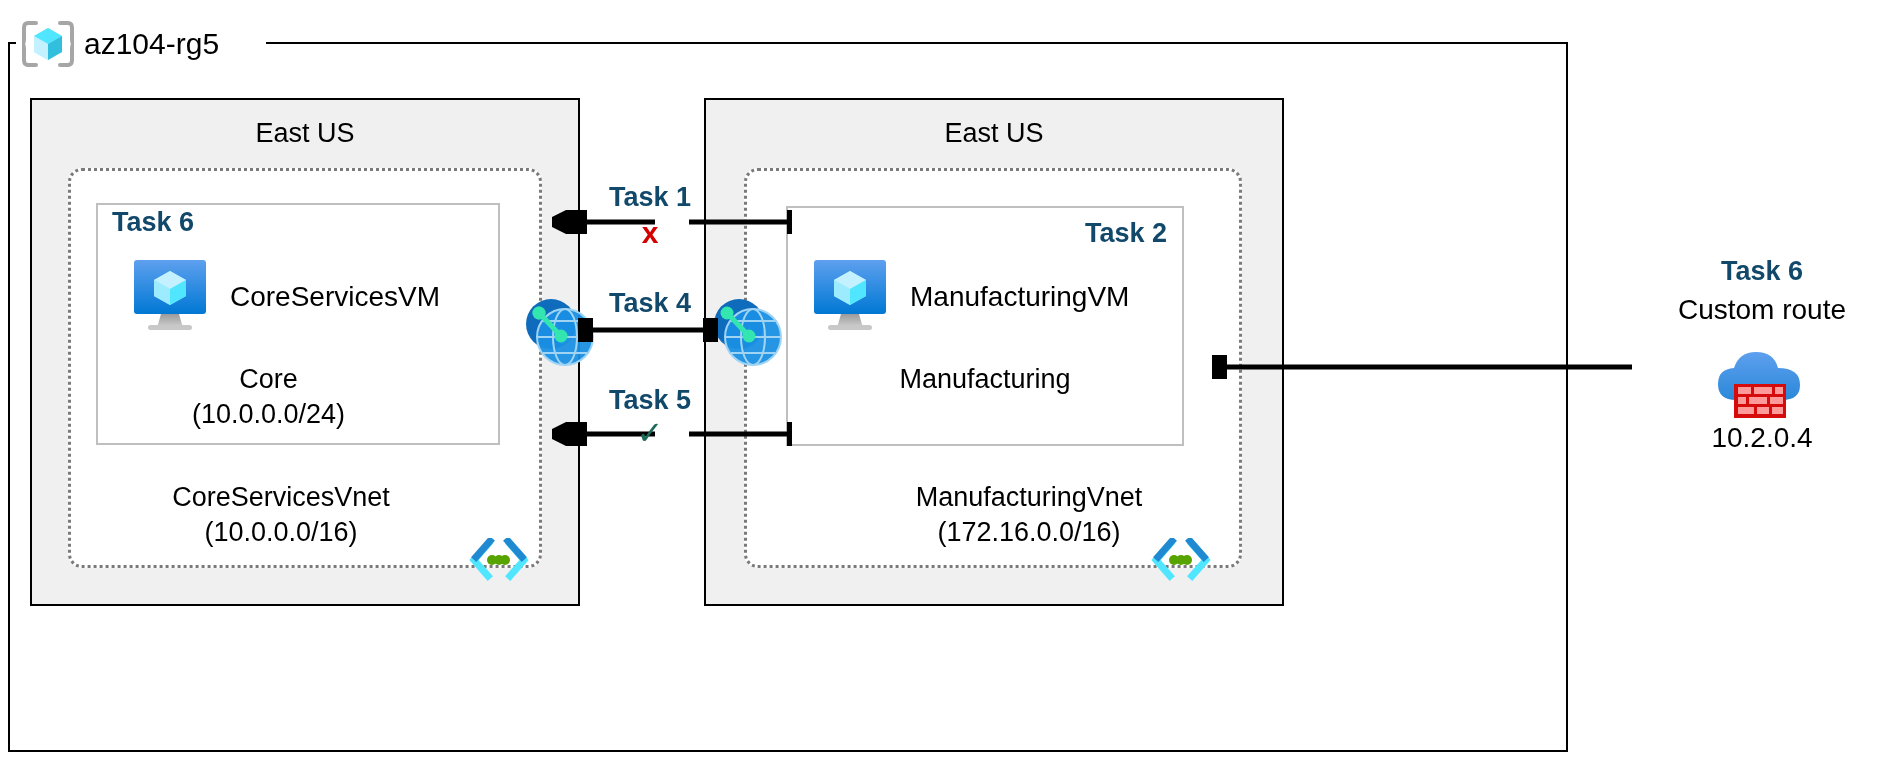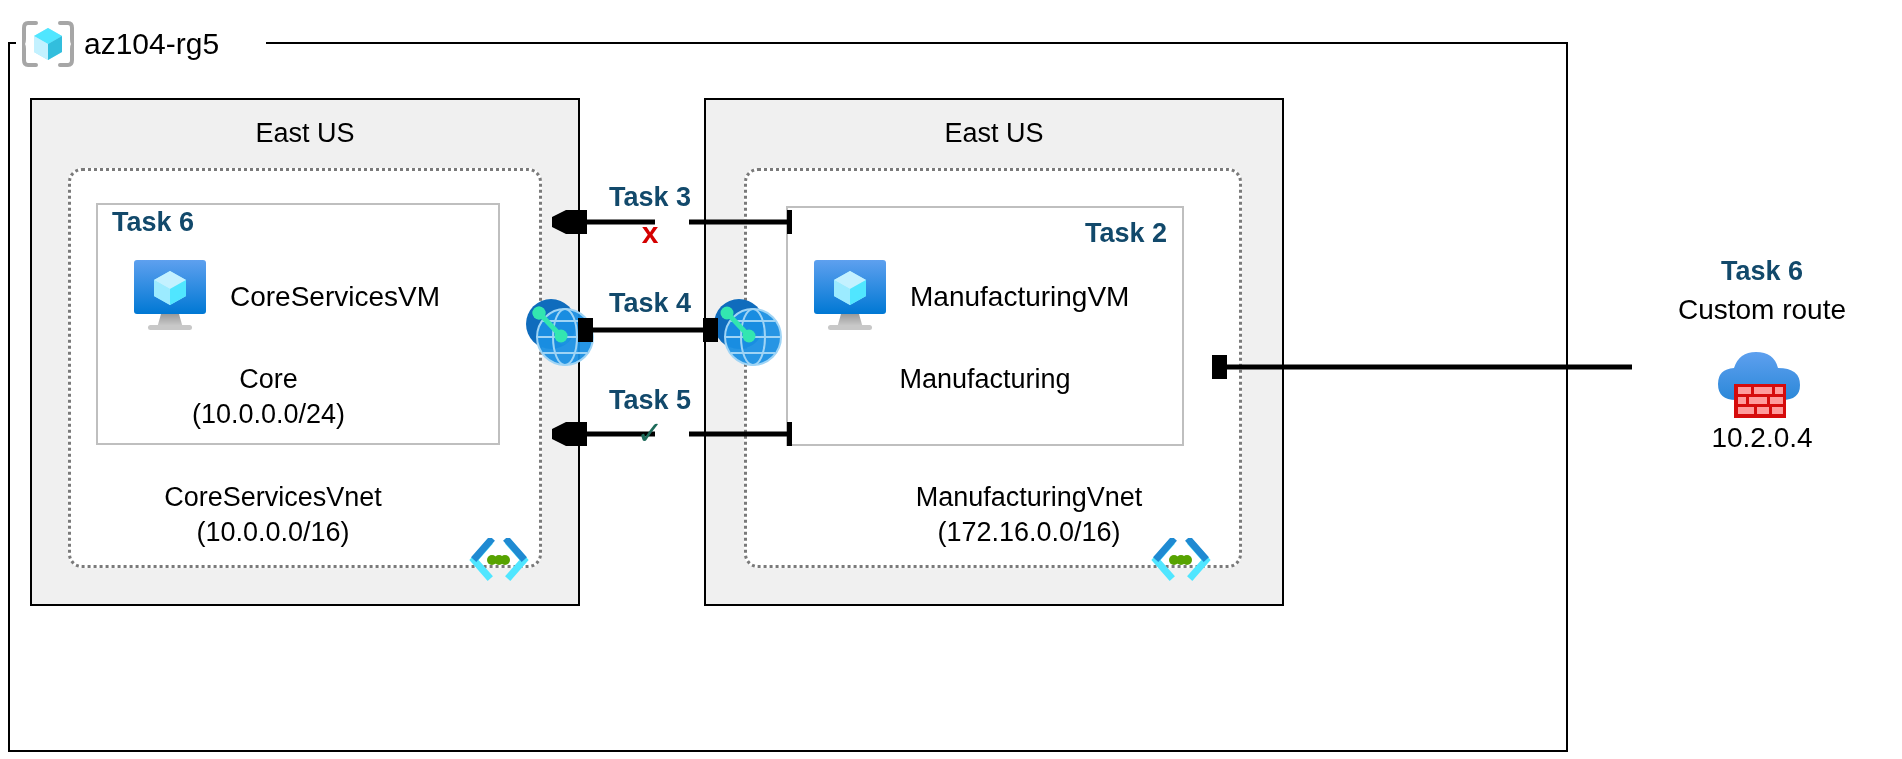--- a/index.html
+++ b/index.html
@@ -208,21 +208,21 @@
     </span>
     <span class="rg-title-text">az104-rg5</span>
   </div>
 
   <div class="region" style="left:30px; top:88px; width:550px; height:508px;">
     <div class="region-label">East US</div>
   </div>
 
   <div class="vnet" style="left:68px; top:158px; width:474px; height:400px;">
   </div>
-  <div class="vnet-label" style="left:60px; top:470px; width:426px;">
+  <div class="vnet-label" style="left:68px; top:470px; width:426px;">
     <div>CoreServicesVnet</div>
     <div>(10.0.0.0/16)</div>
   </div>
   <span class="vnet-icon" style="left:468px; top:528px;">
     <svg viewBox="0 0 62 44" xmlns="http://www.w3.org/2000/svg">
       <path d="M20 6 L6 22 L20 38" fill="none" stroke="#50e6ff" stroke-width="7" stroke-linecap="square"></path>
       <path d="M22 3 L8 19" fill="none" stroke="#1f8ad2" stroke-width="7" stroke-linecap="square"></path>
       <path d="M42 6 L56 22 L42 38" fill="none" stroke="#50e6ff" stroke-width="7" stroke-linecap="square"></path>
       <path d="M40 3 L54 19" fill="none" stroke="#1f8ad2" stroke-width="7" stroke-linecap="square"></path>
       <circle cx="24" cy="22" r="5" fill="#57a300"></circle>
@@ -310,21 +310,21 @@
         <polygon points="42,31 58,22 58,38 42,47" fill="#50e6ff"></polygon>
         <polygon points="42,31 26,22 26,38 42,47" fill="#9cebff"></polygon>
       </svg>
     </span>
     <span class="vm-name">ManufacturingVM</span>
   </div>
   <div class="subnet-label" style="left:786px; top:352px; width:398px;">
     <div>Manufacturing</div>
   </div>
 
-  <div class="center-task-label" style="left:560px; top:172px; width:180px;">Task 3</div>
+  <div class="center-task-label" style="left:560px; top:172px; width:180px;">Task 1</div>
   <svg class="arrow-svg" width="240" height="24" viewBox="0 0 240 24" style="left:552px; top:200px;">
     <defs>
       <marker id="arrL3" markerWidth="9" markerHeight="9" refX="8" refY="4.5" orient="auto">
         <path d="M9,0 L9,9 L0,4.5 z" fill="#000000"></path>
       </marker>
       <marker id="arrR3" markerWidth="9" markerHeight="9" refX="1" refY="4.5" orient="auto">
         <path d="M0,0 L0,9 L9,4.5 z" fill="#000000"></path>
       </marker>
     </defs>
     <line x1="30" y1="12" x2="103" y2="12" stroke="#000000" stroke-width="5" marker-start="url(#arrL3)"></line>

